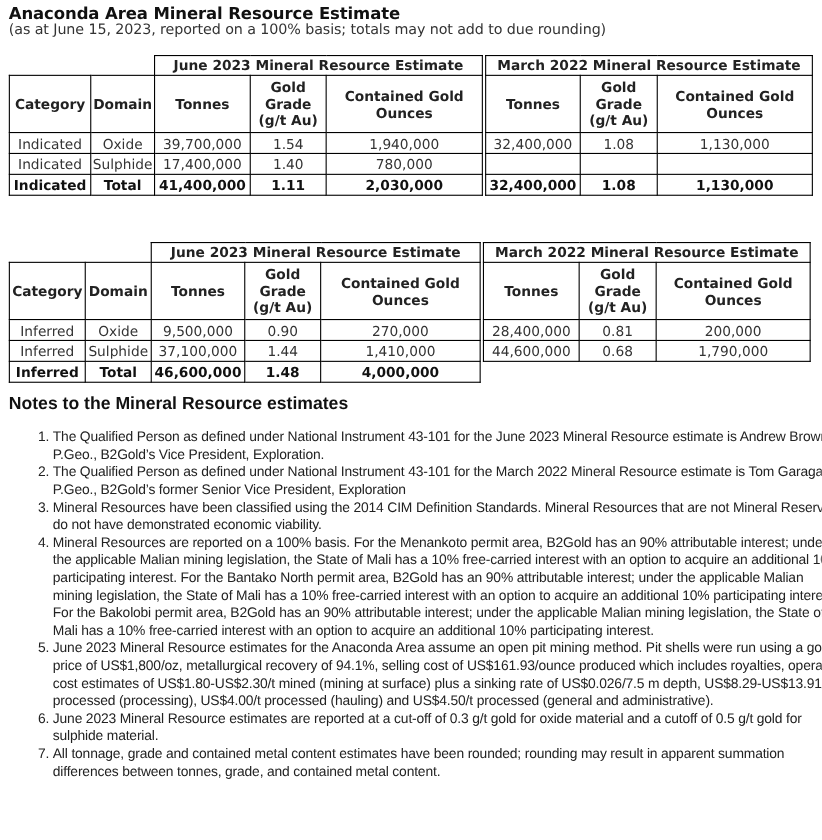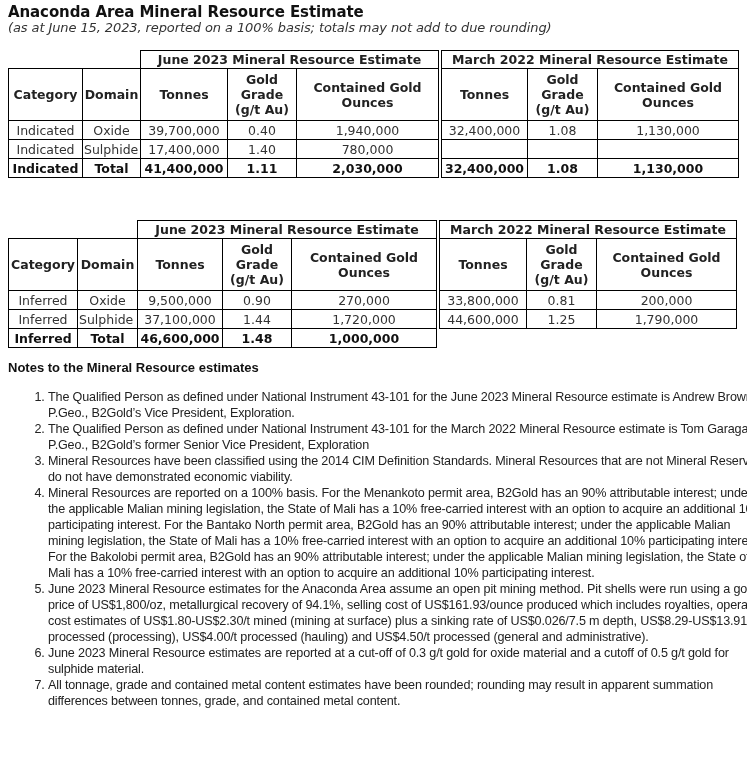--- a/index.html
+++ b/index.html
@@ -1,36 +1,36 @@
 <!DOCTYPE html>
 <html><head>
 <meta charset="utf-8">
 <style>
   html, body { margin: 0; padding: 0; background: #ffffff; }
   body {
     width: 747px; height: 764px; position: relative; overflow: hidden;
     font-family: "DejaVu Sans", sans-serif; color: #111;
   }
   .title { position: absolute; left: 8px; top: 4px; font-size: 15px; font-weight: bold; line-height: 16px; letter-spacing: -0.1px; }
-  .subtitle { position: absolute; left: 8px; top: 20px; font-size: 13px; font-style: italic; line-height: 16px; color: #333; letter-spacing: -0.1px; }
+  .subtitle { position: absolute; left: 8px; top: 20px; font-size: 13px; line-height: 16px; color: #333; letter-spacing: -0.1px; }
 
   table.mre { position: absolute; border-collapse: collapse; font-size: 12.5px; table-layout: fixed; }
   table.mre td, table.mre th {
     border: 1px solid #000; padding: 0 1px; text-align: center; vertical-align: middle;
     line-height: 15px; white-space: nowrap; overflow: hidden;
   }
   table.mre td.blank { border: none; }
   table.mre th { font-weight: bold; color: #222; }
   table.mre th.group { height: 17px; }
   table.mre th.colh { height: 51px; }
   table.mre tr.data td { height: 18px; color: #333; }
   table.mre tr.total td { height: 18px; font-weight: bold; color: #111; }
-  table.mre td.lefty { text-align: left; }
-
-  .notes-title { position: absolute; left: 8px; top: 360px; font-size: 13px; font-weight: bold; line-height: 16px;
+  table.mre td.lefty { text-align: center; }
+
+  .notes-title { position: absolute; left: 8px; top: 360px; font-size: 16px; font-weight: bold; line-height: 16px;
     font-family: "Liberation Sans", sans-serif; }
   ol.notes {
     position: absolute; left: 0; top: 389px; width: 720px; margin: 0; padding: 0 0 0 48px;
     font-family: "Liberation Sans", sans-serif; font-size: 12.6px; line-height: 16px; color: #222;
     letter-spacing: -0.15px;
   }
   ol.notes li { padding-left: 0; }
 </style>
 </head>
 <body>
@@ -62,21 +62,21 @@
     </th>
     <th class="colh">
       <span>Contained Gold</span><br>
       <span>Ounces</span>
     </th>
   </tr>
   <tr class="data">
     <td>Indicated</td>
     <td>Oxide</td>
     <td>39,700,000</td>
-    <td>0.40</td>
+    <td>1.54</td>
     <td>1,940,000</td>
   </tr>
   <tr class="data">
     <td>Indicated</td>
     <td class="lefty">Sulphide</td>
     <td>17,400,000</td>
     <td>1.40</td>
     <td>780,000</td>
   </tr>
   <tr class="total">
@@ -161,28 +161,28 @@
     <td>Oxide</td>
     <td>9,500,000</td>
     <td>0.90</td>
     <td>270,000</td>
   </tr>
   <tr class="data">
     <td>Inferred</td>
     <td class="lefty">Sulphide</td>
     <td>37,100,000</td>
     <td>1.44</td>
-    <td>1,720,000</td>
+    <td>1,410,000</td>
   </tr>
   <tr class="total">
     <td>Inferred</td>
     <td>Total</td>
     <td>46,600,000</td>
     <td>1.48</td>
-    <td>1,000,000</td>
+    <td>4,000,000</td>
   </tr>
 </tbody>
   </table>
 
 <table class="mre" style="left:439px; top:220px; width:297px;">
   <colgroup>
       <col style="width:87px">
       <col style="width:70px">
       <col style="width:140px">
     </colgroup>
@@ -196,27 +196,27 @@
       <span>Gold</span><br>
       <span>Grade</span><br>
       <span>(g/t Au)</span>
     </th>
     <th class="colh">
       <span>Contained Gold</span><br>
       <span>Ounces</span>
     </th>
   </tr>
   <tr class="data">
-    <td>33,800,000</td>
+    <td>28,400,000</td>
     <td>0.81</td>
     <td>200,000</td>
   </tr>
   <tr class="data">
     <td>44,600,000</td>
-    <td>1.25</td>
+    <td>0.68</td>
     <td>1,790,000</td>
   </tr>
 </tbody>
   </table>
 
 <div class="notes-title">Notes to the Mineral Resource estimates</div>
 <ol class="notes">
   <li>The Qualified Person as defined under National Instrument 43-101 for the June 2023 Mineral Resource estimate is Andrew Brown, P.Geo., B2Gold’s Vice President, Exploration.</li>
   <li>The Qualified Person as defined under National Instrument 43-101 for the March 2022 Mineral Resource estimate is Tom Garagan, P.Geo., B2Gold’s former Senior Vice President, Exploration</li>
   <li>Mineral Resources have been classified using the 2014 CIM Definition Standards. Mineral Resources that are not Mineral Reserves do not have demonstrated economic viability.</li>

